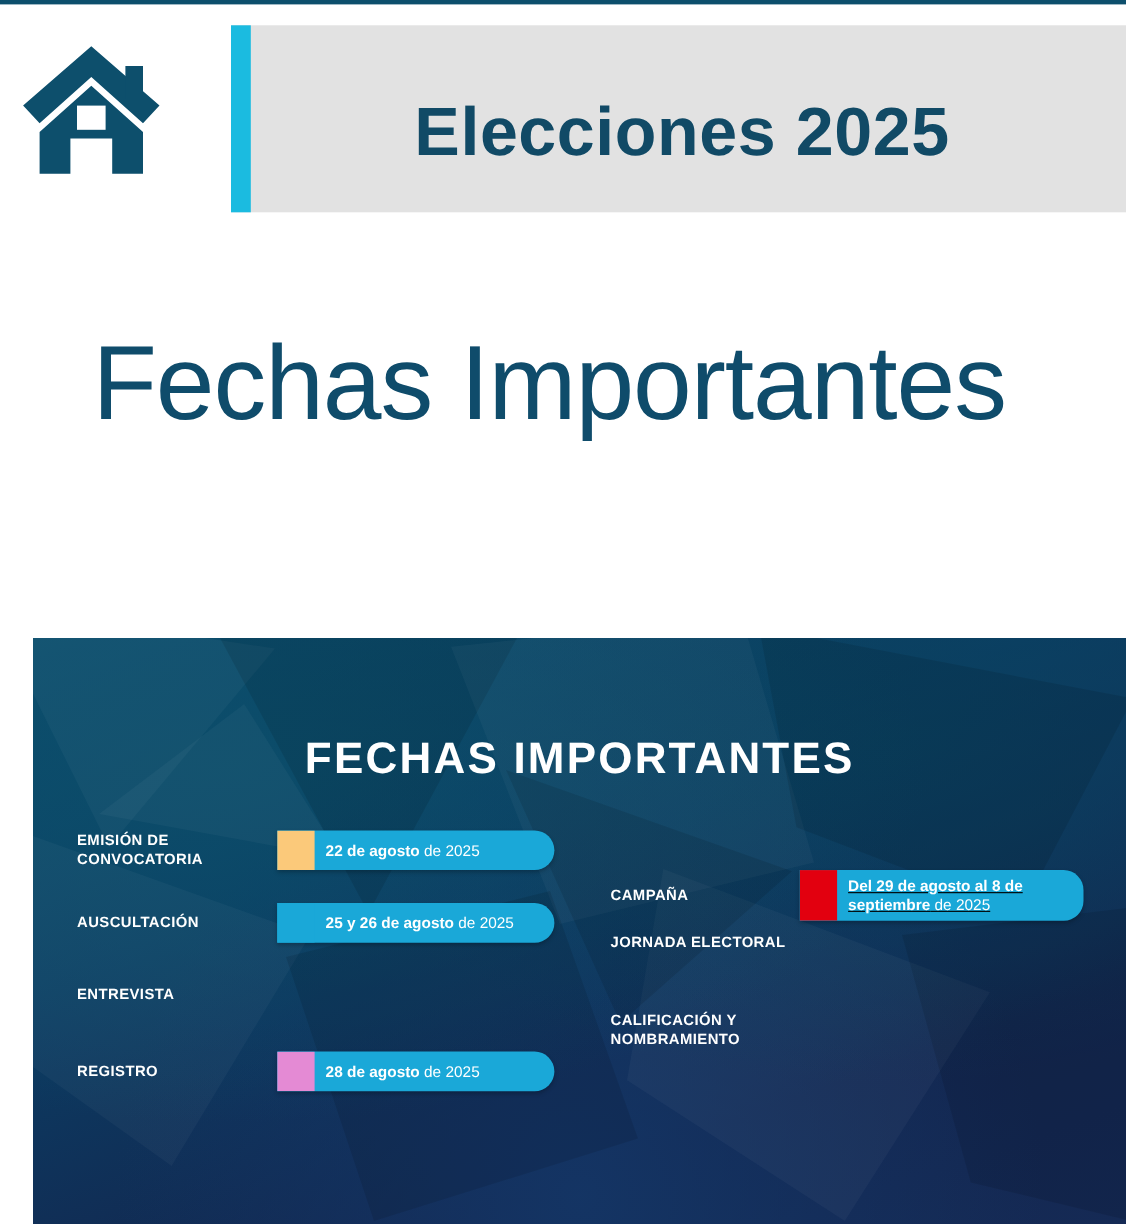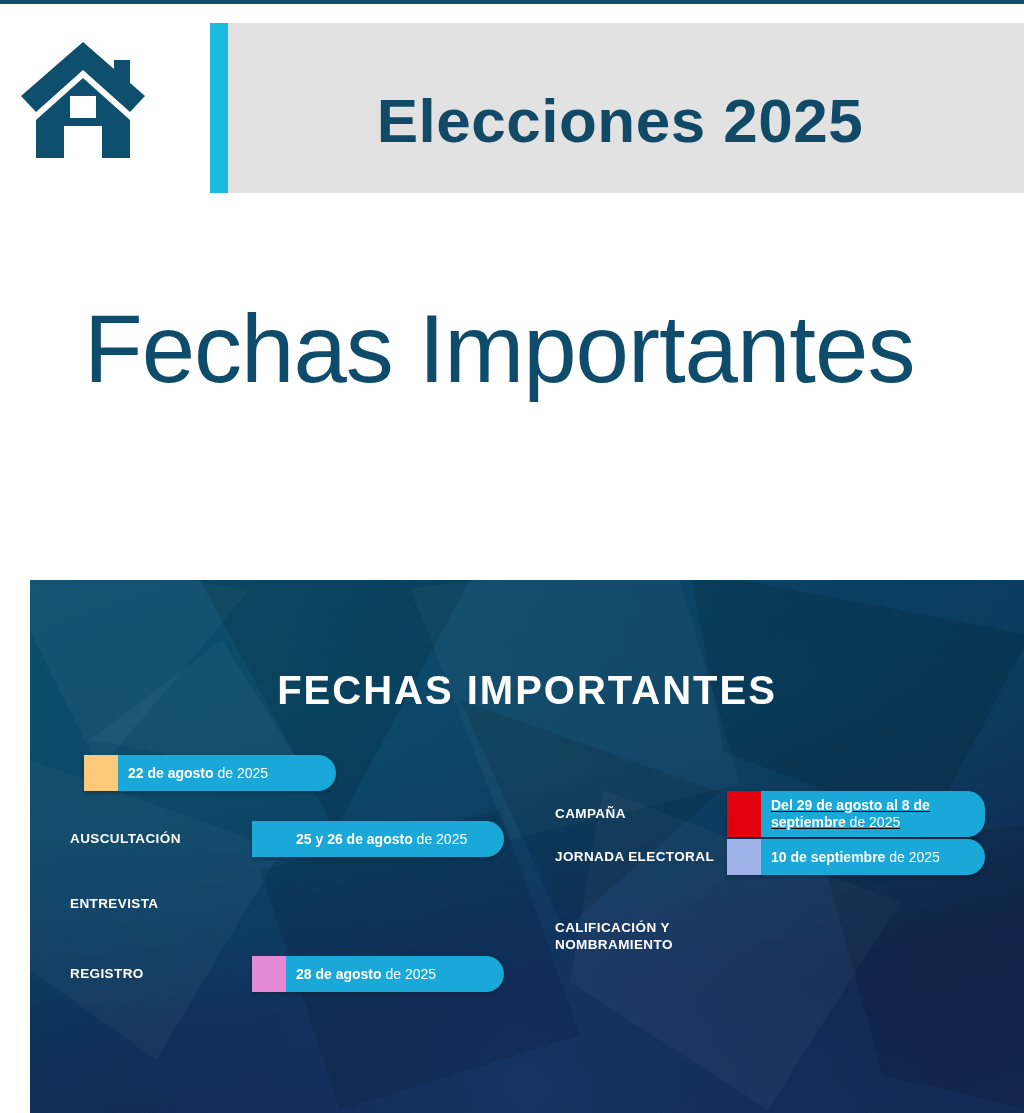--- a/index.html
+++ b/index.html
@@ -221,20 +221,21 @@
   <div class="facet f9"></div>
   <div class="facet d f10"></div>
 
   <div class="info-title">FECHAS IMPORTANTES</div>
 
   <div class="cols">
 
     <div class="col col-left">
 
       <div class="row" style="top:0px;">
+        <div class="row-label">EMISIÓN DE CONVOCATORIA</div>
         <div class="pill">
           <div class="swatch" style="background:#fbc97a;"></div>
           <div class="pill-text"><b>22 de agosto</b><span class="light"> de 2025</span></div>
         </div>
       </div>
 
       <div class="row" style="top:66px;">
         <div class="row-label">AUSCULTACIÓN</div>
         <div class="pill">
           <div class="swatch" style="background:#1aa8d8;"></div>
@@ -261,24 +262,20 @@
       <div class="row" style="top:10px;margin-top:31px;">
         <div class="row-label">CAMPAÑA</div>
         <div class="pill tall">
           <div class="swatch" style="background:#e2000f;"></div>
           <div class="pill-text"><b>Del 29 de agosto al 8 de septiembre</b><span class="light"> de 2025</span></div>
         </div>
       </div>
 
       <div class="row" style="top:84px;">
         <div class="row-label">JORNADA ELECTORAL</div>
-        <div class="pill">
-          <div class="swatch" style="background:#9fb3e8;"></div>
-          <div class="pill-text"><b>10 de septiembre</b><span class="light"> de 2025</span></div>
-        </div>
       </div>
 
       <div class="row" style="top:164px;">
         <div class="row-label">CALIFICACIÓN Y NOMBRAMIENTO</div>
       </div>
 
     </div>
 
   </div>
 </div>

